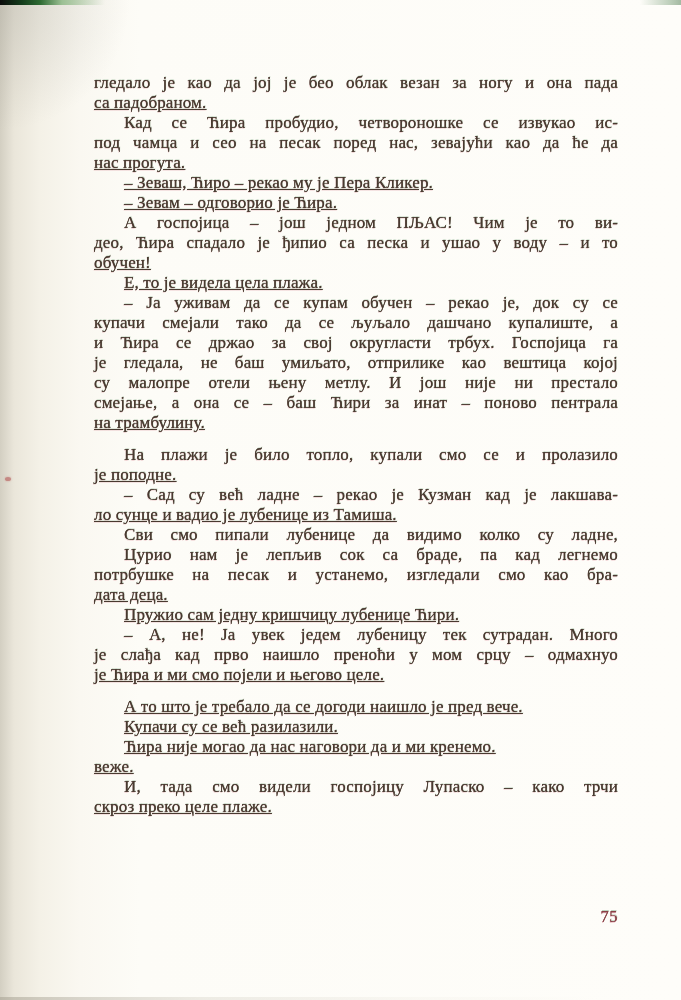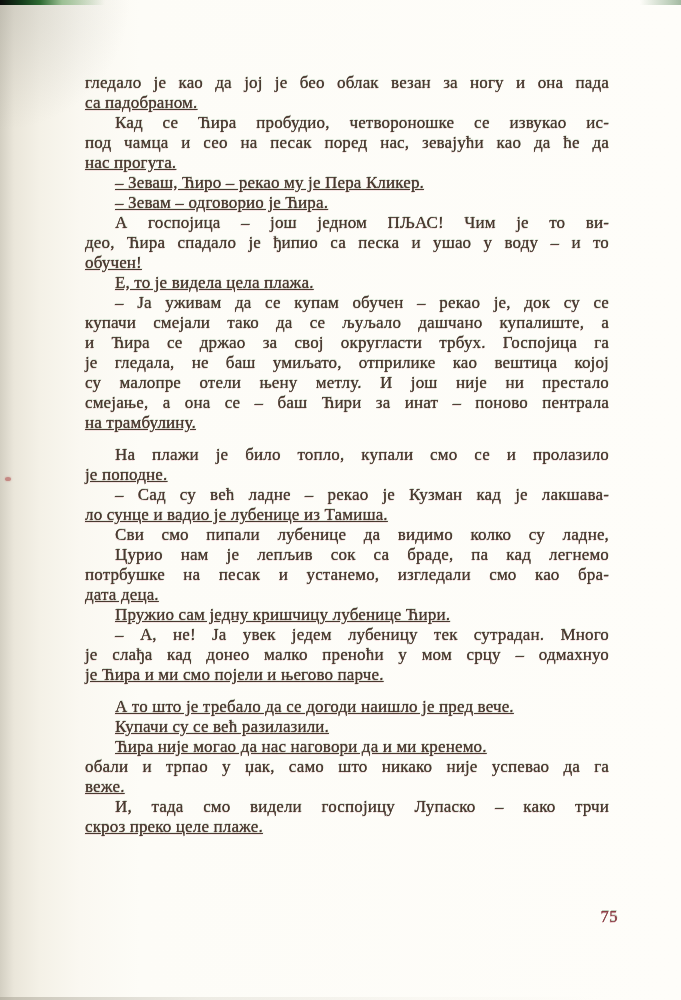--- a/index.html
+++ b/index.html
@@ -28,21 +28,21 @@
     background: linear-gradient(90deg, rgba(165,160,145,0.55), rgba(200,196,182,0.30) 200px, rgba(220,216,202,0.12) 420px, rgba(255,255,255,0) 600px);
   }
   .edge-speck {
     position: absolute; left: 5px; top: 477px; width: 6px; height: 4px;
     border-radius: 50%;
     background: rgba(175,70,70,0.55);
     box-shadow: 0 0 2px rgba(175,70,70,0.4);
   }
   .text-block {
     position: absolute;
-    left: 85px; top: 73px; width: 524px;
+    left: 94px; top: 73px; width: 524px;
     font-size: 17px;
     line-height: 20px;
     color: #493a30;
     letter-spacing: 0.15px;
     text-shadow:
       0 0 0.5px rgba(73,58,48,0.85),
       0.5px -0.6px 0.4px rgba(40,115,55,0.20),
       -0.4px 0.7px 0.4px rgba(195,70,90,0.20);
   }
   .para { margin: 0; }
@@ -118,34 +118,33 @@
       <div class="para">
         <div class="line indent">Цурио нам је лепљив сок са браде, па кад легнемо</div>
         <div class="line">потрбушке на песак и устанемо, изгледали смо као бра-</div>
         <div class="line last">дата деца.</div>
       </div>
       <div class="para">
         <div class="line last indent">Пружио сам једну кришчицу лубенице Ћири.</div>
       </div>
       <div class="para">
         <div class="line indent">– А, не! Ја увек једем лубеницу тек сутрадан. Много</div>
-        <div class="line">је слађа кад донео малко преноћи у мом срцу – одмахнуо</div>
-        <div class="line last">је Ћира и ми смо појели и његово парче.</div>
+        <div class="line">је слађа кад прво наишло преноћи у мом срцу – одмахнуо</div>
+        <div class="line last">је Ћира и ми смо појели и његово целе.</div>
       </div>
       <div class="para gap">
         <div class="line last indent">А то што је требало да се догоди наишло је пред вече.</div>
       </div>
       <div class="para">
         <div class="line last indent">Купачи су се већ разилазили.</div>
       </div>
       <div class="para">
         <div class="line last indent">Ћира није могао да нас наговори да и ми кренемо.</div>
       </div>
       <div class="para">
-        <div class="line">обали и трпао у џак, само што никако није успевао да га</div>
         <div class="line last">веже.</div>
       </div>
       <div class="para">
         <div class="line indent">И, тада смо видели госпојицу Лупаско – како трчи</div>
         <div class="line last">скроз преко целе плаже.</div>
       </div>
     </div>
   <div class="page-number">75</div>
 </div>
 

